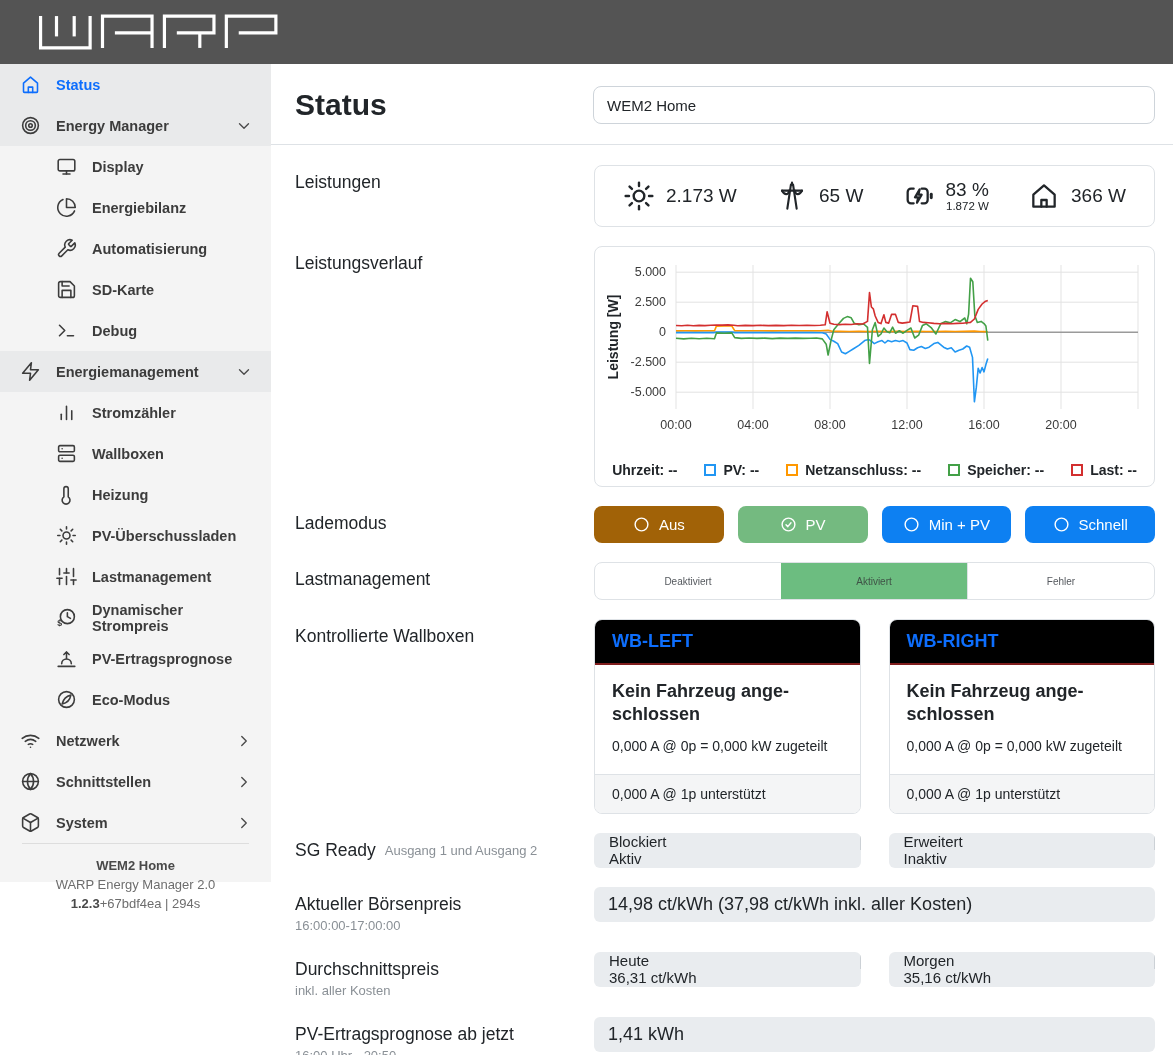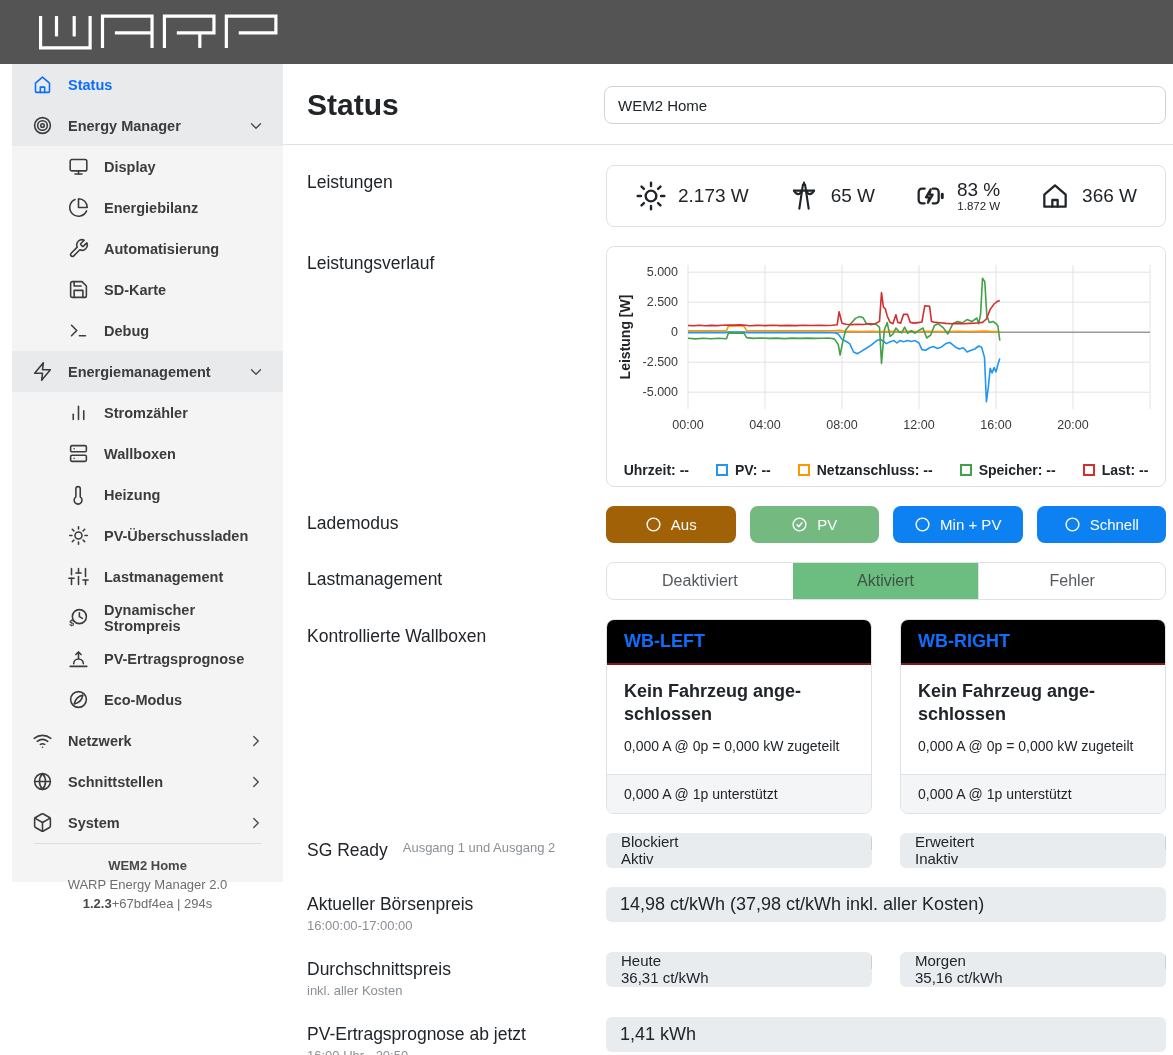--- a/index.html
+++ b/index.html
@@ -6,21 +6,21 @@
   html,body { margin:0; padding:0; }
   body {
     width:1173px; height:1055px; overflow:hidden;
     font-family:"Liberation Sans", sans-serif;
     background:#fff; color:#212529;
   }
   
   .topbar { height:64px; background:#545454; display:flex; align-items:center; padding-left:26px; }
   .logo svg { display:block; }
   
-  .layout { display:flex; height:818px;margin-left:12px; }
+  .layout { display:flex; height:818px; }
   .sidebar { width:271px; background:#f4f4f4; display:flex; flex-direction:column; flex-shrink:0; }
   .nav-item { height:41px; display:flex; align-items:center; gap:15px; padding:0 18px 0 20px;
               font-size:14.5px; font-weight:bold; color:#3c3c3c; cursor:pointer; }
   .nav-item.sub { padding-left:56px; }
   .nav-item.group-open { background:#e9eaeb; }
   .nav-item.active { background:#e9eaeb; color:#0d6efd; }
   .nav-item .ic { width:21px; height:21px; display:inline-flex; flex-shrink:0; }
   .nav-item .ic svg { width:21px; height:21px; }
   .nav-item .chev { margin-left:auto; width:18px; height:18px; color:#4a4a4a; }
   .nav-item .chev svg { width:18px; height:18px; }
@@ -31,21 +31,21 @@
   
   main { flex:1; padding:12px 18px 0 24px; background:#fff; }
   .page-head { display:flex; align-items:center; justify-content:space-between; padding:10px 0 20px; }
   .page-head h1 { margin:0; font-size:30px; font-weight:bold; }
   .device-input { width:562px; height:38px; border:1px solid #ced4da; border-radius:8px;
                   padding:0 13px; font-size:15px; font-family:inherit; color:#212529; }
   .head-divider { border:none; border-top:1px solid #dee2e6; margin:0 -18px 0 -24px; }
   .rows { display:grid; grid-template-columns:299px 1fr; row-gap:19px; padding-top:20px; align-items:start; }
   .row-label { font-size:17.5px; color:#212529; padding-top:7px; }
   .row-label .sub { font-size:13px; color:#8a9096; margin-top:3px; }
-  .row-label.inline { display:flex; align-items:flex-start; gap:15px; }
+  .row-label.inline { display:flex; align-items:center; gap:9px; }
   .row-label.inline .sub { margin-top:0; }
   
   .metrics-box { border:1px solid #dee2e6; border-radius:8px; height:62px;
                  display:flex; align-items:center; justify-content:space-between; padding:0 28px; }
   .metric { display:flex; align-items:center; gap:11px; font-size:19px; }
   .metric .ic, .metric .ic svg { width:32px; height:32px; }
   .metric .stack { line-height:1.05; text-align:right; }
   .metric .stack .sub { font-size:11.5px; }
   
   .chart-box { border:1px solid #dee2e6; border-radius:8px; padding:10px 9px 4px; }
@@ -53,21 +53,21 @@
             font-weight:bold; font-size:14px; padding:3px 0 4px; color:#212529; }
   .legend .item { display:flex; align-items:center; }
   .legend .swatch { width:12px; height:12px; border:2px solid; background:#fff; margin-right:7px; }
   
   .btn-row { display:flex; gap:14px; }
   .mode-btn { flex:1; height:37px; border:none; border-radius:8px; color:#fff; font-size:15px;
               font-family:inherit; display:flex; align-items:center; justify-content:center; gap:9px; cursor:pointer; }
   .mode-btn .ic, .mode-btn .ic svg { width:17px; height:17px; }
   
   .segment-row { display:flex; border:1px solid #dee2e6; border-radius:8px; overflow:hidden; height:38px; background:#fff; }
-  .segment { flex:1; display:flex; align-items:center; justify-content:center; font-size:16px; color:#55595e; cursor:pointer; }
+  .segment { flex:1; display:flex; align-items:center; justify-content:center; font-size:10px; color:#55595e; cursor:pointer; }
   .segment + .segment { border-left:1px solid #dee2e6; }
   .segment.active { background:#6cbd80; color:#3f5246; border-left:none; }
   
   .cards { display:grid; grid-template-columns:1fr 1fr; gap:28px; }
   .card { border:1px solid #dee2e6; border-radius:8px; overflow:hidden; background:#fff; }
   .card-head { background:#000000; border-bottom:2px solid #7f1d1d; padding:11px 17px; }
   .card-title { color:#0d6efd; font-weight:bold; font-size:18px; cursor:pointer; }
   .card-body { padding:15px 17px 20px; }
   .card-h { font-weight:bold; font-size:18px; line-height:1.3; margin-bottom:11px; }
   .card-line { font-size:14px; }

